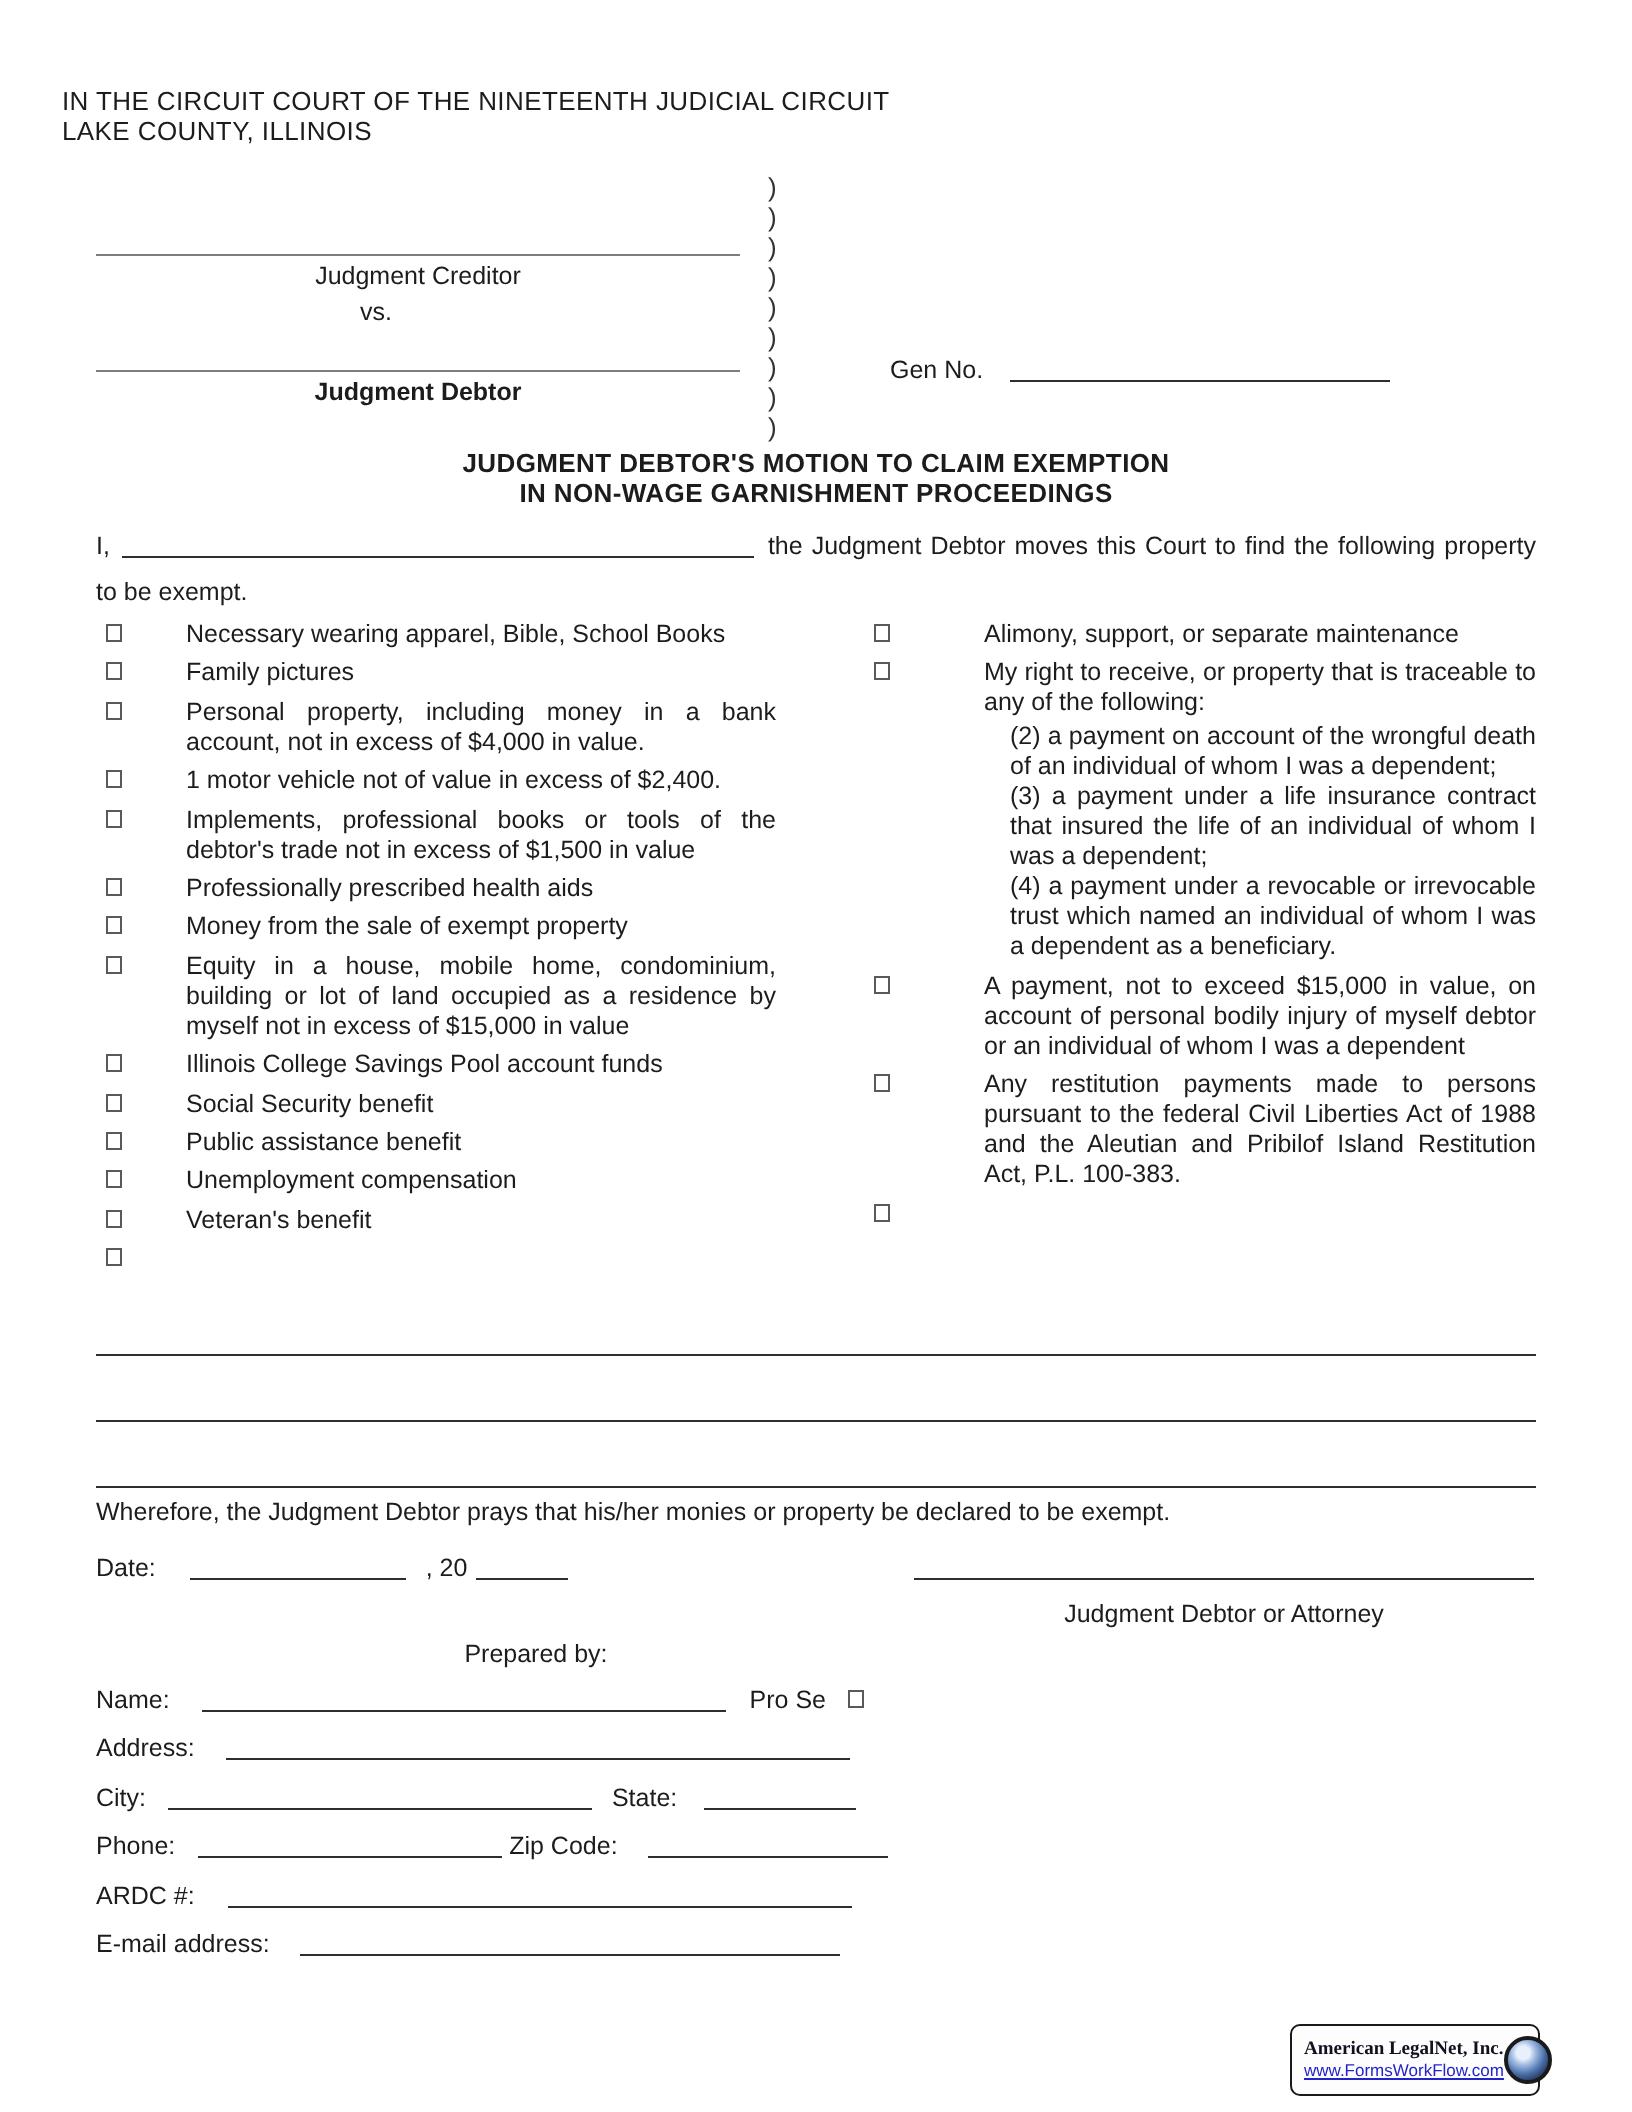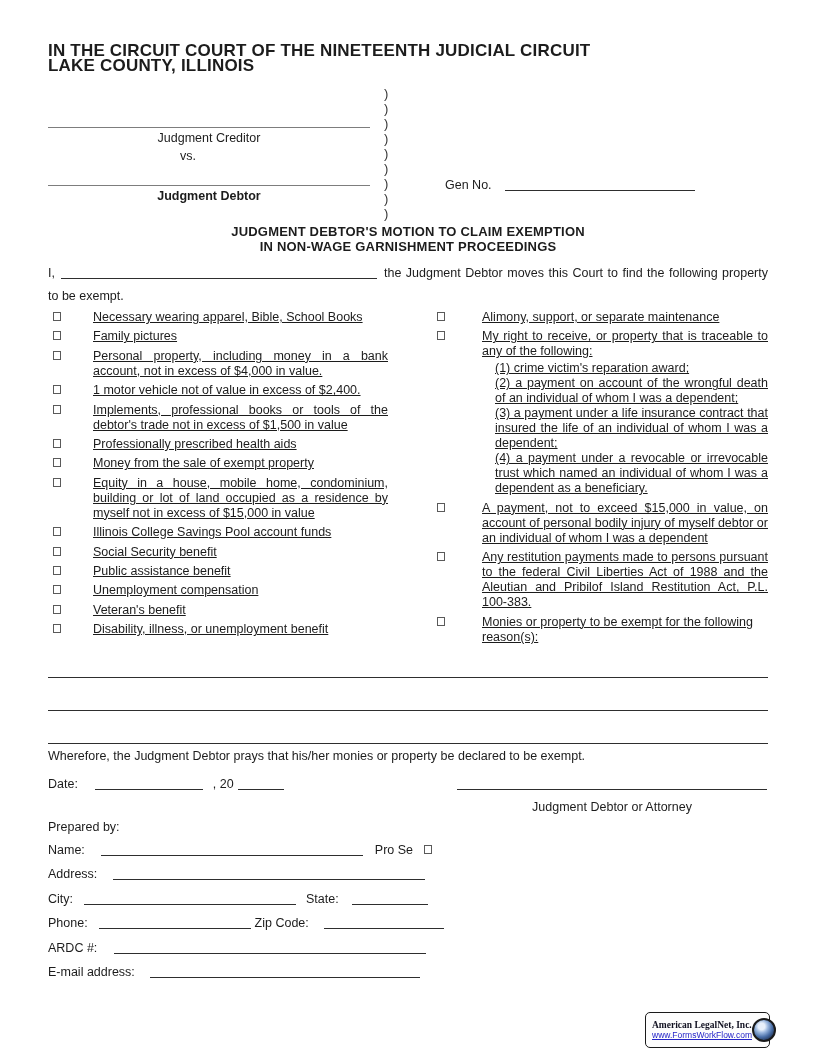--- a/index.html
+++ b/index.html
@@ -5,21 +5,21 @@
   * { margin:0; padding:0; box-sizing:border-box; }
   html,body { background:#888; }
   .page {
     position:relative; width:816px; height:1056px; background:#ffffff;
     margin:0 auto; font-family:"Liberation Sans","DejaVu Sans",sans-serif;
     font-size:12.5px; color:#1c1c1c; overflow:hidden;
   }
   .abs { position:absolute; }
 
   
-  .court-header { top:44px; left:48px; width:560px; font-weight:bold; font-size:17px; line-height:14.5px; letter-spacing:.2px; }
+  .court-header { top:44px; left:31px; width:560px; font-weight:normal; font-size:13px; line-height:14.5px; letter-spacing:.2px; }
 
   
   .paren-col { top:86px; left:384px; width:14px; font-size:13px; line-height:15px; color:#333; }
   .cap-line { height:14px; border-bottom:1.5px solid #7d7d7d; }
   .cap-label { text-align:center; }
   .vs-label { top:149px; left:180px; }
   .gen-no { top:176px; left:445px; white-space:nowrap; }
 
   
   .blank { display:inline-block; height:13px; border-bottom:1.3px solid #2e2e2e; vertical-align:baseline; position:relative; top:2px; }
@@ -27,43 +27,43 @@
   
   .form-title { top:224px; left:48px; width:720px; text-align:center; font-weight:bold; font-size:13px; line-height:15px; letter-spacing:.2px; }
 
   
   .intro { top:262px; left:48px; width:720px; line-height:23px; text-align:justify; }
 
   
   .xcol { line-height:15px; }
   .xcol-left  { top:310px; left:48px;  width:340px; }
   .xcol-right { top:310px; left:437px; width:331px; }
-  .xitem { display:flex; margin-bottom:4.4px;text-decoration:underline; }
+  .xitem { display:flex; margin-bottom:4.4px; }
   .cb { flex:none; display:inline-block; width:8px; height:9px; border:1px solid #5a5a5a; background:#fff; margin-top:2px; }
   .xcol-left  .cb { margin-left:5px; }
   .xcol-left  .xtext { margin-left:32px; }
-  .xcol-right .xtext { margin-left:37px; }
+  .xcol-right .xtext { margin-left:47px; }
   .xtext { flex:1; text-align:justify; }
   .xcol-right .xitem:last-child .xtext { text-align:left; }
   .subs { margin-left:13px; margin-top:2px; text-align:justify; }
 
   
   .writing-lines { top:645px; left:48px; width:720px; }
   .writing-line { height:33px; border-bottom:1.5px solid #2e2e2e; }
 
   .wherefore { top:749px; left:48px; width:720px; }
 
   .date-row { top:775px; left:48px; white-space:nowrap; }
   .sig-line { top:777px; left:457px; width:310px; height:13px; border-bottom:1.3px solid #2e2e2e; }
   .sig-label { top:800px; left:457px; width:310px; text-align:center; }
 
   
   .prepared { top:820px; left:48px; width:440px; }
   .prow { height:24.4px; white-space:nowrap; }
-  .prow:first-child { height:21px; }
+  .prow:first-child { height:21px;text-align:center; }
   .pro-se-cb { margin-left:7px; top:0px; position:relative; }
 
   
   .form-number { top:988px; left:48px; width:720px; text-align:right; }
   .logo-box {
     top:1012px; left:645px; width:125px; height:36px; border:1.3px solid #1a1a1a;
     border-radius:5px; background:#fdfdfd; display:flex; align-items:center; padding:2px 3px 2px 6px;
   }
   .logo-text { flex:1; line-height:10.5px; }
   .logo-name { font-family:"Liberation Serif","DejaVu Serif",serif; font-weight:bold; font-size:9.5px; color:#101020; }
@@ -167,48 +167,45 @@
       <div class="xitem">
         <span class="cb"></span>
         <div class="xtext">Unemployment compensation</div>
       </div>
       <div class="xitem">
         <span class="cb"></span>
         <div class="xtext">Veteran's benefit</div>
       </div>
       <div class="xitem">
         <span class="cb"></span>
-        <div class="xtext">Disability, illness, or unemployment benefit</div>
       </div>
     </div>
   <div class="abs xcol xcol-right" id="right-items">
       <div class="xitem">
         <span class="cb"></span>
         <div class="xtext">Alimony, support, or separate maintenance</div>
       </div>
       <div class="xitem">
         <span class="cb"></span>
         <div class="xtext">My right to receive, or property that is traceable to any of the following:<div class="subs">
-            <div class="subitem">(1) crime victim's reparation award;</div>
             <div class="subitem">(2) a payment on account of the wrongful death of an individual of whom I was a dependent;</div>
             <div class="subitem">(3) a payment under a life insurance contract that insured the life of an individual of whom I was a dependent;</div>
             <div class="subitem">(4) a payment under a revocable or irrevocable trust which named an individual of whom I was a dependent as a beneficiary.</div>
           </div></div>
       </div>
       <div class="xitem">
         <span class="cb"></span>
         <div class="xtext">A payment, not to exceed $15,000 in value, on account of personal bodily injury of myself debtor or an individual of whom I was a dependent</div>
       </div>
       <div class="xitem">
         <span class="cb"></span>
         <div class="xtext">Any restitution payments made to persons pursuant to the federal Civil Liberties Act of 1988 and the Aleutian and Pribilof Island Restitution Act, P.L. 100-383.</div>
       </div>
       <div class="xitem">
         <span class="cb"></span>
-        <div class="xtext">Monies or property to be exempt for the following reason(s):</div>
       </div>
     </div>
 
   <div class="abs writing-lines">
     <div class="writing-line"></div>
     <div class="writing-line"></div>
     <div class="writing-line"></div>
   </div>
 
   <div class="abs wherefore">Wherefore, the Judgment Debtor prays that his/her monies or property be declared to be exempt.</div>

